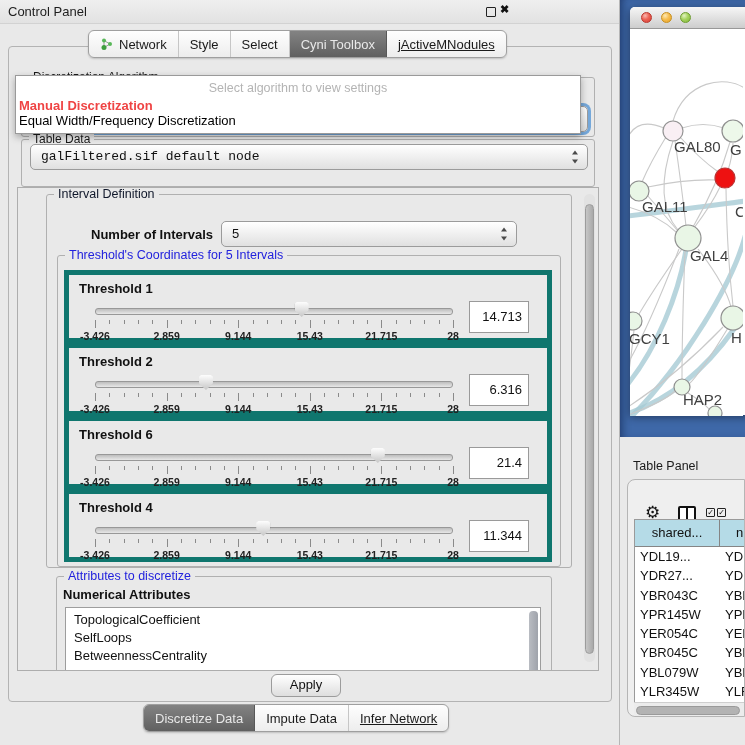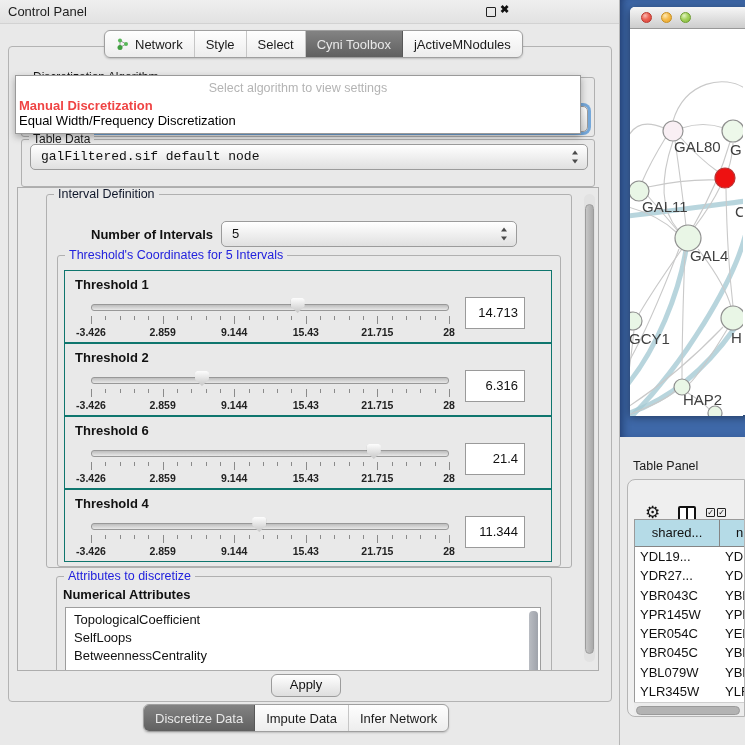--- a/index.html
+++ b/index.html
@@ -9,23 +9,23 @@
   .cp{position:absolute;left:0;top:0;width:619px;height:745px;background:#e9e9e9;border-right:1px solid #b6b6b6;}
   .cp-titlebar{position:absolute;left:0;top:0;right:0;height:23px;background:linear-gradient(#efefef,#e2e2e2);border-bottom:1px solid #d2d2d2;}
   .cp-title{position:absolute;left:8px;top:4px;font-size:13px;color:#1d1d1d;}
   .float-btn{position:absolute;left:486px;top:7px;width:8px;height:8px;border:1.6px solid #222;border-radius:1px;}
   .close-btn{position:absolute;left:500px;top:3px;font-size:11px;font-weight:bold;color:#111;}
   
   .seg{position:absolute;display:flex;height:26px;border:1px solid #9f9f9f;border-radius:6px;
        background:linear-gradient(#fefefe,#ededed);box-shadow:0 1px 2px rgba(0,0,0,.18);overflow:hidden;z-index:30;}
   .sg{display:flex;align-items:center;justify-content:center;gap:5px;font-size:13px;color:#1a1a1a;
       border-right:1px solid #c6c6c6;padding:0 11px;white-space:nowrap;}
-  .sg:last-child{border-right:none;}
+  .sg:last-child{border-right:none;text-decoration:underline;}
   .sg.sel{background:linear-gradient(#838383,#606060);color:#e9e9e9;border-right-color:#585858;}
-  .seg-top{left:88px;top:30px;margin-left:16px;}
+  .seg-top{left:88px;top:30px;}
   .seg-bottom{left:143px;top:704px;}
   
   .main-panel{position:absolute;left:8px;top:46px;width:602px;height:654px;border:1px solid #b3b3b3;
               border-radius:4px;background:#e9e9e9;}
   .group{position:absolute;border:1px solid #b0b0b0;border-radius:3px;}
   .legend{position:absolute;top:-8px;left:7px;background:#e9e9e9;padding:0 4px;font-size:12px;color:#1a1a1a;white-space:nowrap;}
   .legend.green{color:#0f172a;font-size:12.5px;}
   .legend.blue{color:#2222dd;font-size:12.5px;}
   .combo{position:absolute;height:24px;border:1px solid #9b9b9b;border-radius:5px;
          background:linear-gradient(#ffffff,#e0e0e0);}
@@ -42,21 +42,21 @@
   .popup-opt1{position:absolute;left:3px;top:22px;font-size:13px;font-weight:bold;color:#ef4444;}
   .popup-opt2{position:absolute;left:3px;top:37px;font-size:13px;color:#000;}
   .tabledata-group{left:12px;top:92px;width:572px;height:46px;}
   .td-combo{left:8px;top:4px;width:556px;font-family:Liberation Mono, monospace;}
   
   .scrollpane{position:absolute;left:8px;top:140px;width:580px;height:482px;border:1px solid #adadad;overflow:hidden;background:#e9e9e9;}
   .interval-group{left:28px;top:6px;width:524px;height:372px;}
   .num-label{position:absolute;left:44px;top:32px;font-size:13px;font-weight:bold;}
   .num-combo{left:174px;top:26px;width:294px;}
   .thr-group{left:10px;top:60px;width:502px;height:310px;}
-  .thr-panel{position:absolute;left:6px;width:488px;height:73px;border:1px solid #0f766e;background:#e9e9e9;box-sizing:border-box;}
+  .thr-panel{position:absolute;left:6px;width:488px;height:73px;border:5px solid #0f766e;background:#e9e9e9;box-sizing:border-box;}
   .thr-title{position:absolute;left:10px;top:6px;font-size:13px;font-weight:bold;}
   .slider-zone{position:absolute;left:26px;top:26px;width:358px;height:44px;}
   .track{position:absolute;left:0;right:0;top:7px;height:5px;border-radius:3px;background:linear-gradient(#bdbdbd,#e8e8e8);border:1px solid #989898;}
   .thumb{position:absolute;top:1px;width:14px;height:15px;transform:translateX(-50%);
          background:linear-gradient(#fdfdfd,#c7c7c7);
          clip-path:polygon(15% 0,85% 0,100% 12%,100% 55%,50% 100%,0 55%,0 12%);
          filter:drop-shadow(0 1px 1px rgba(0,0,0,.45));}
   .ticks{position:absolute;left:0;right:0;top:19px;height:9px;}
   .tick{position:absolute;width:1px;height:4px;background:#8a8a8a;}
   .tick.major{height:8px;}

